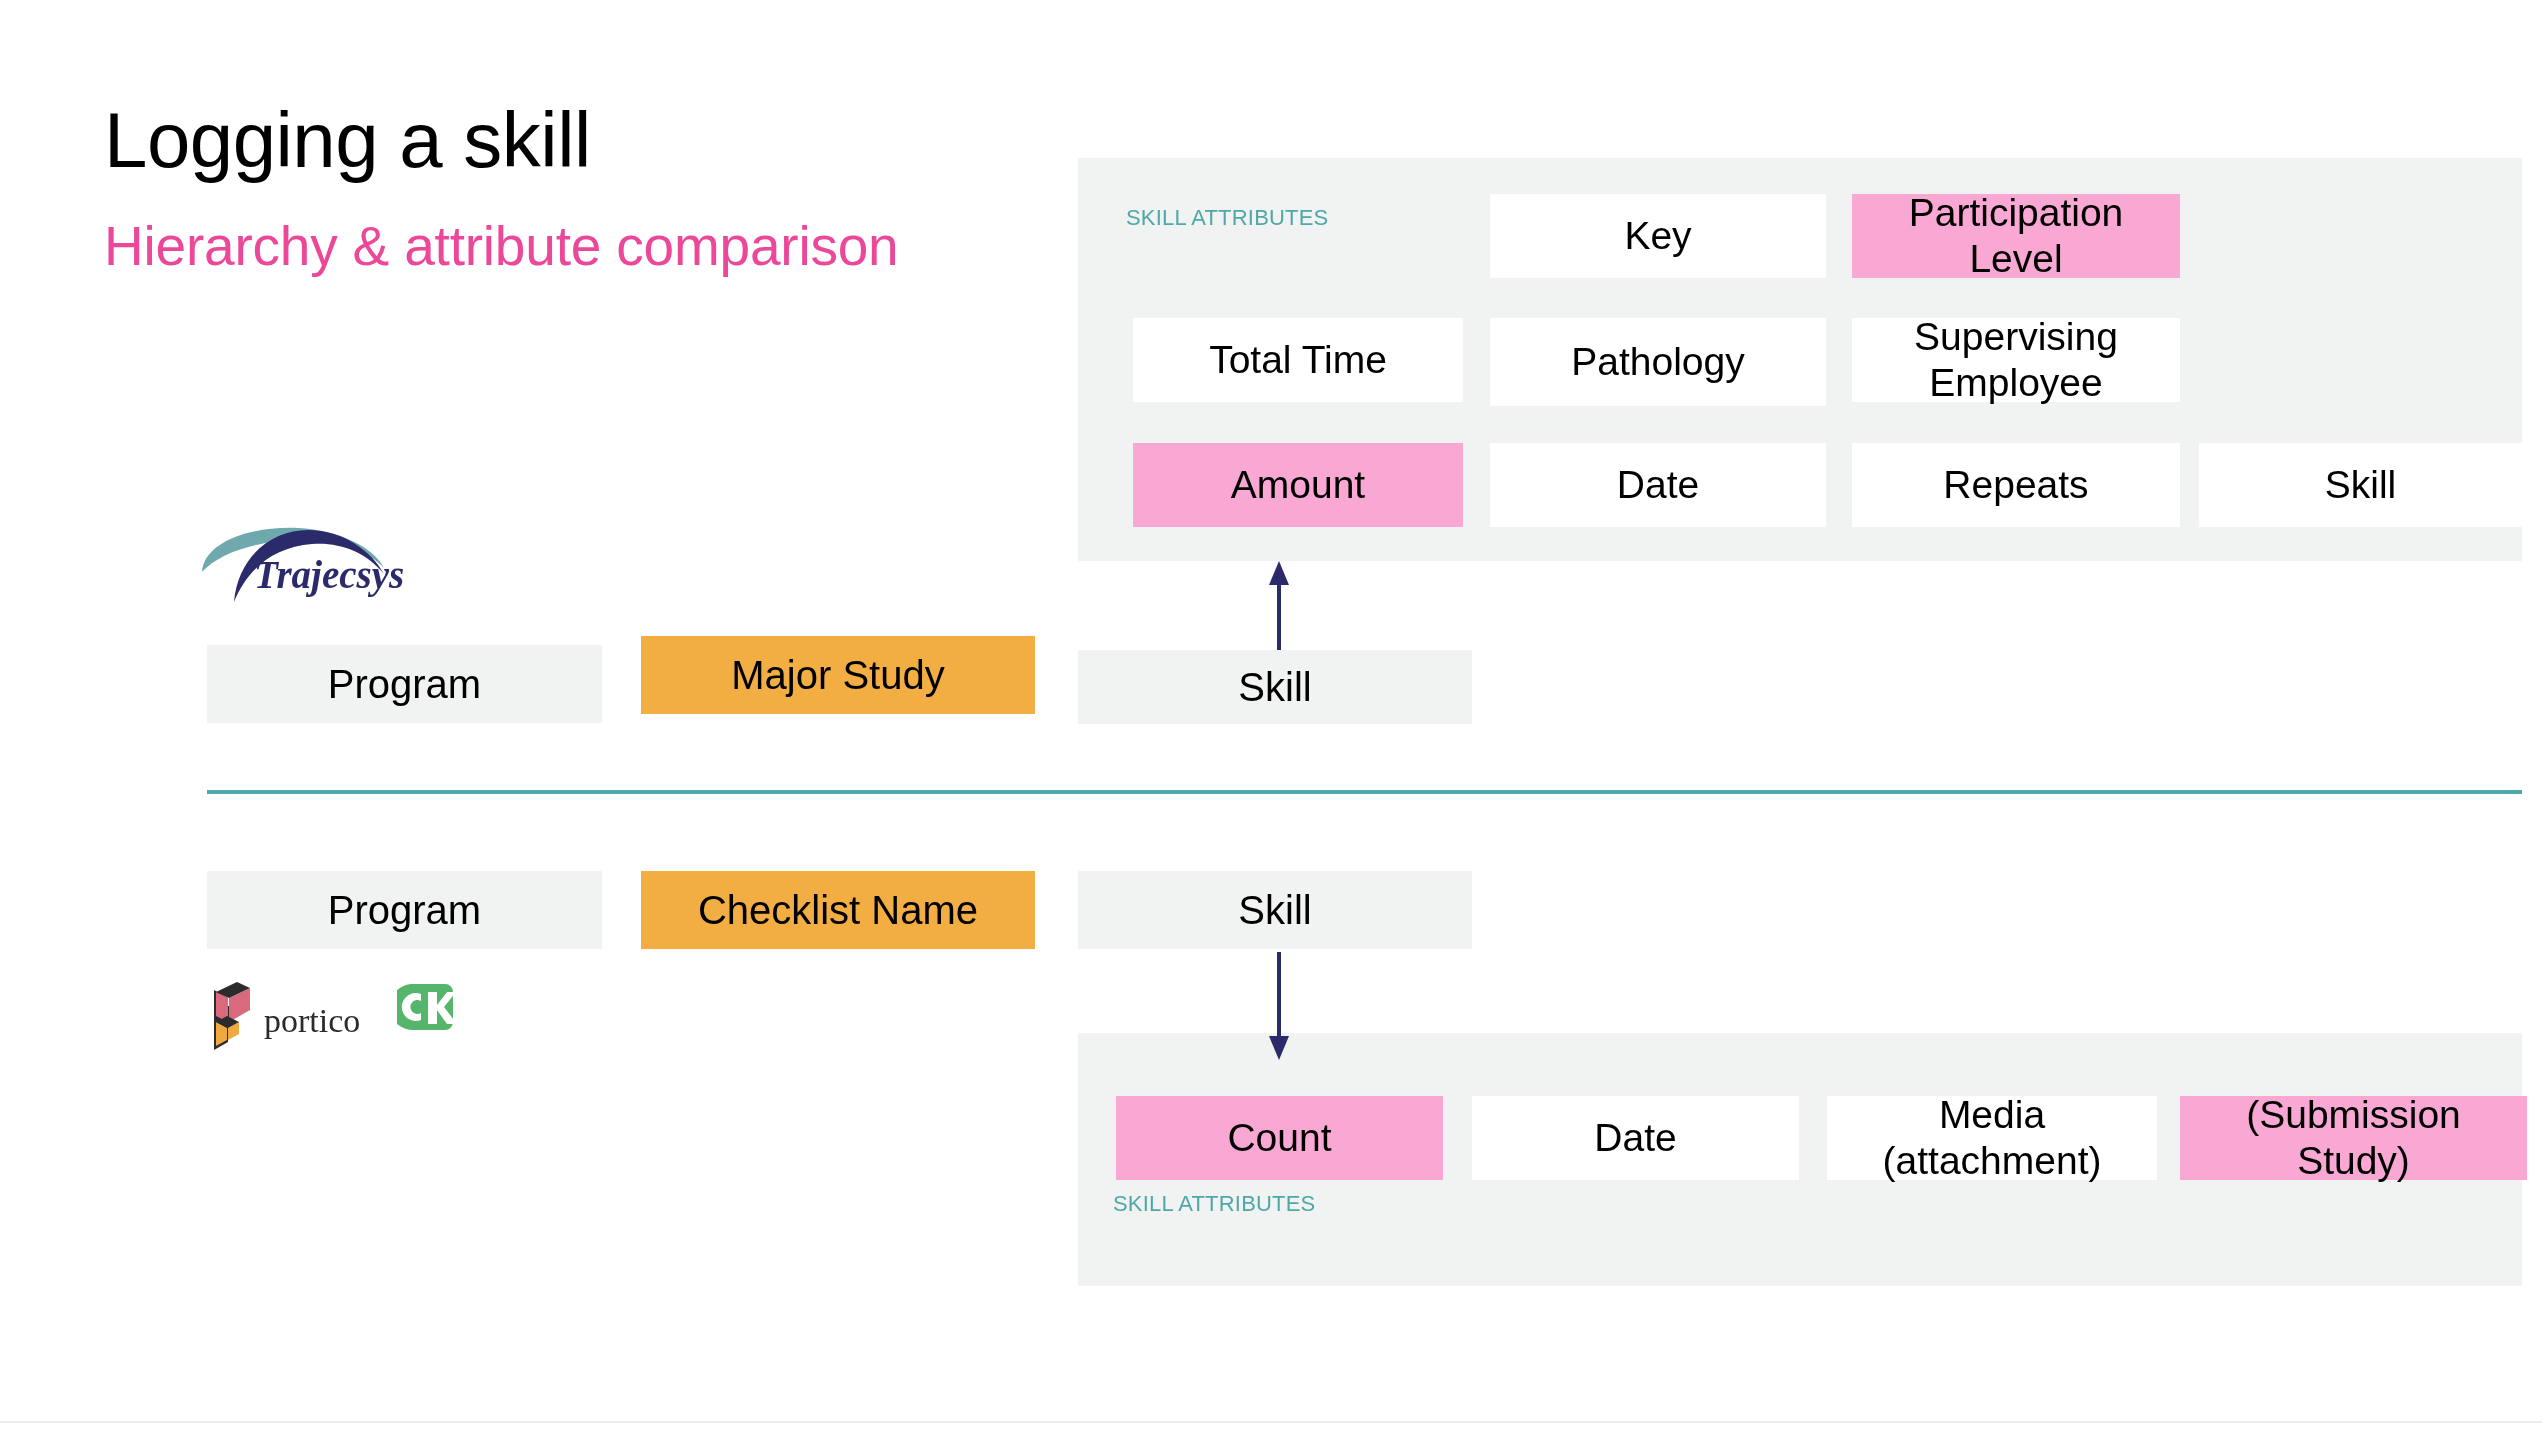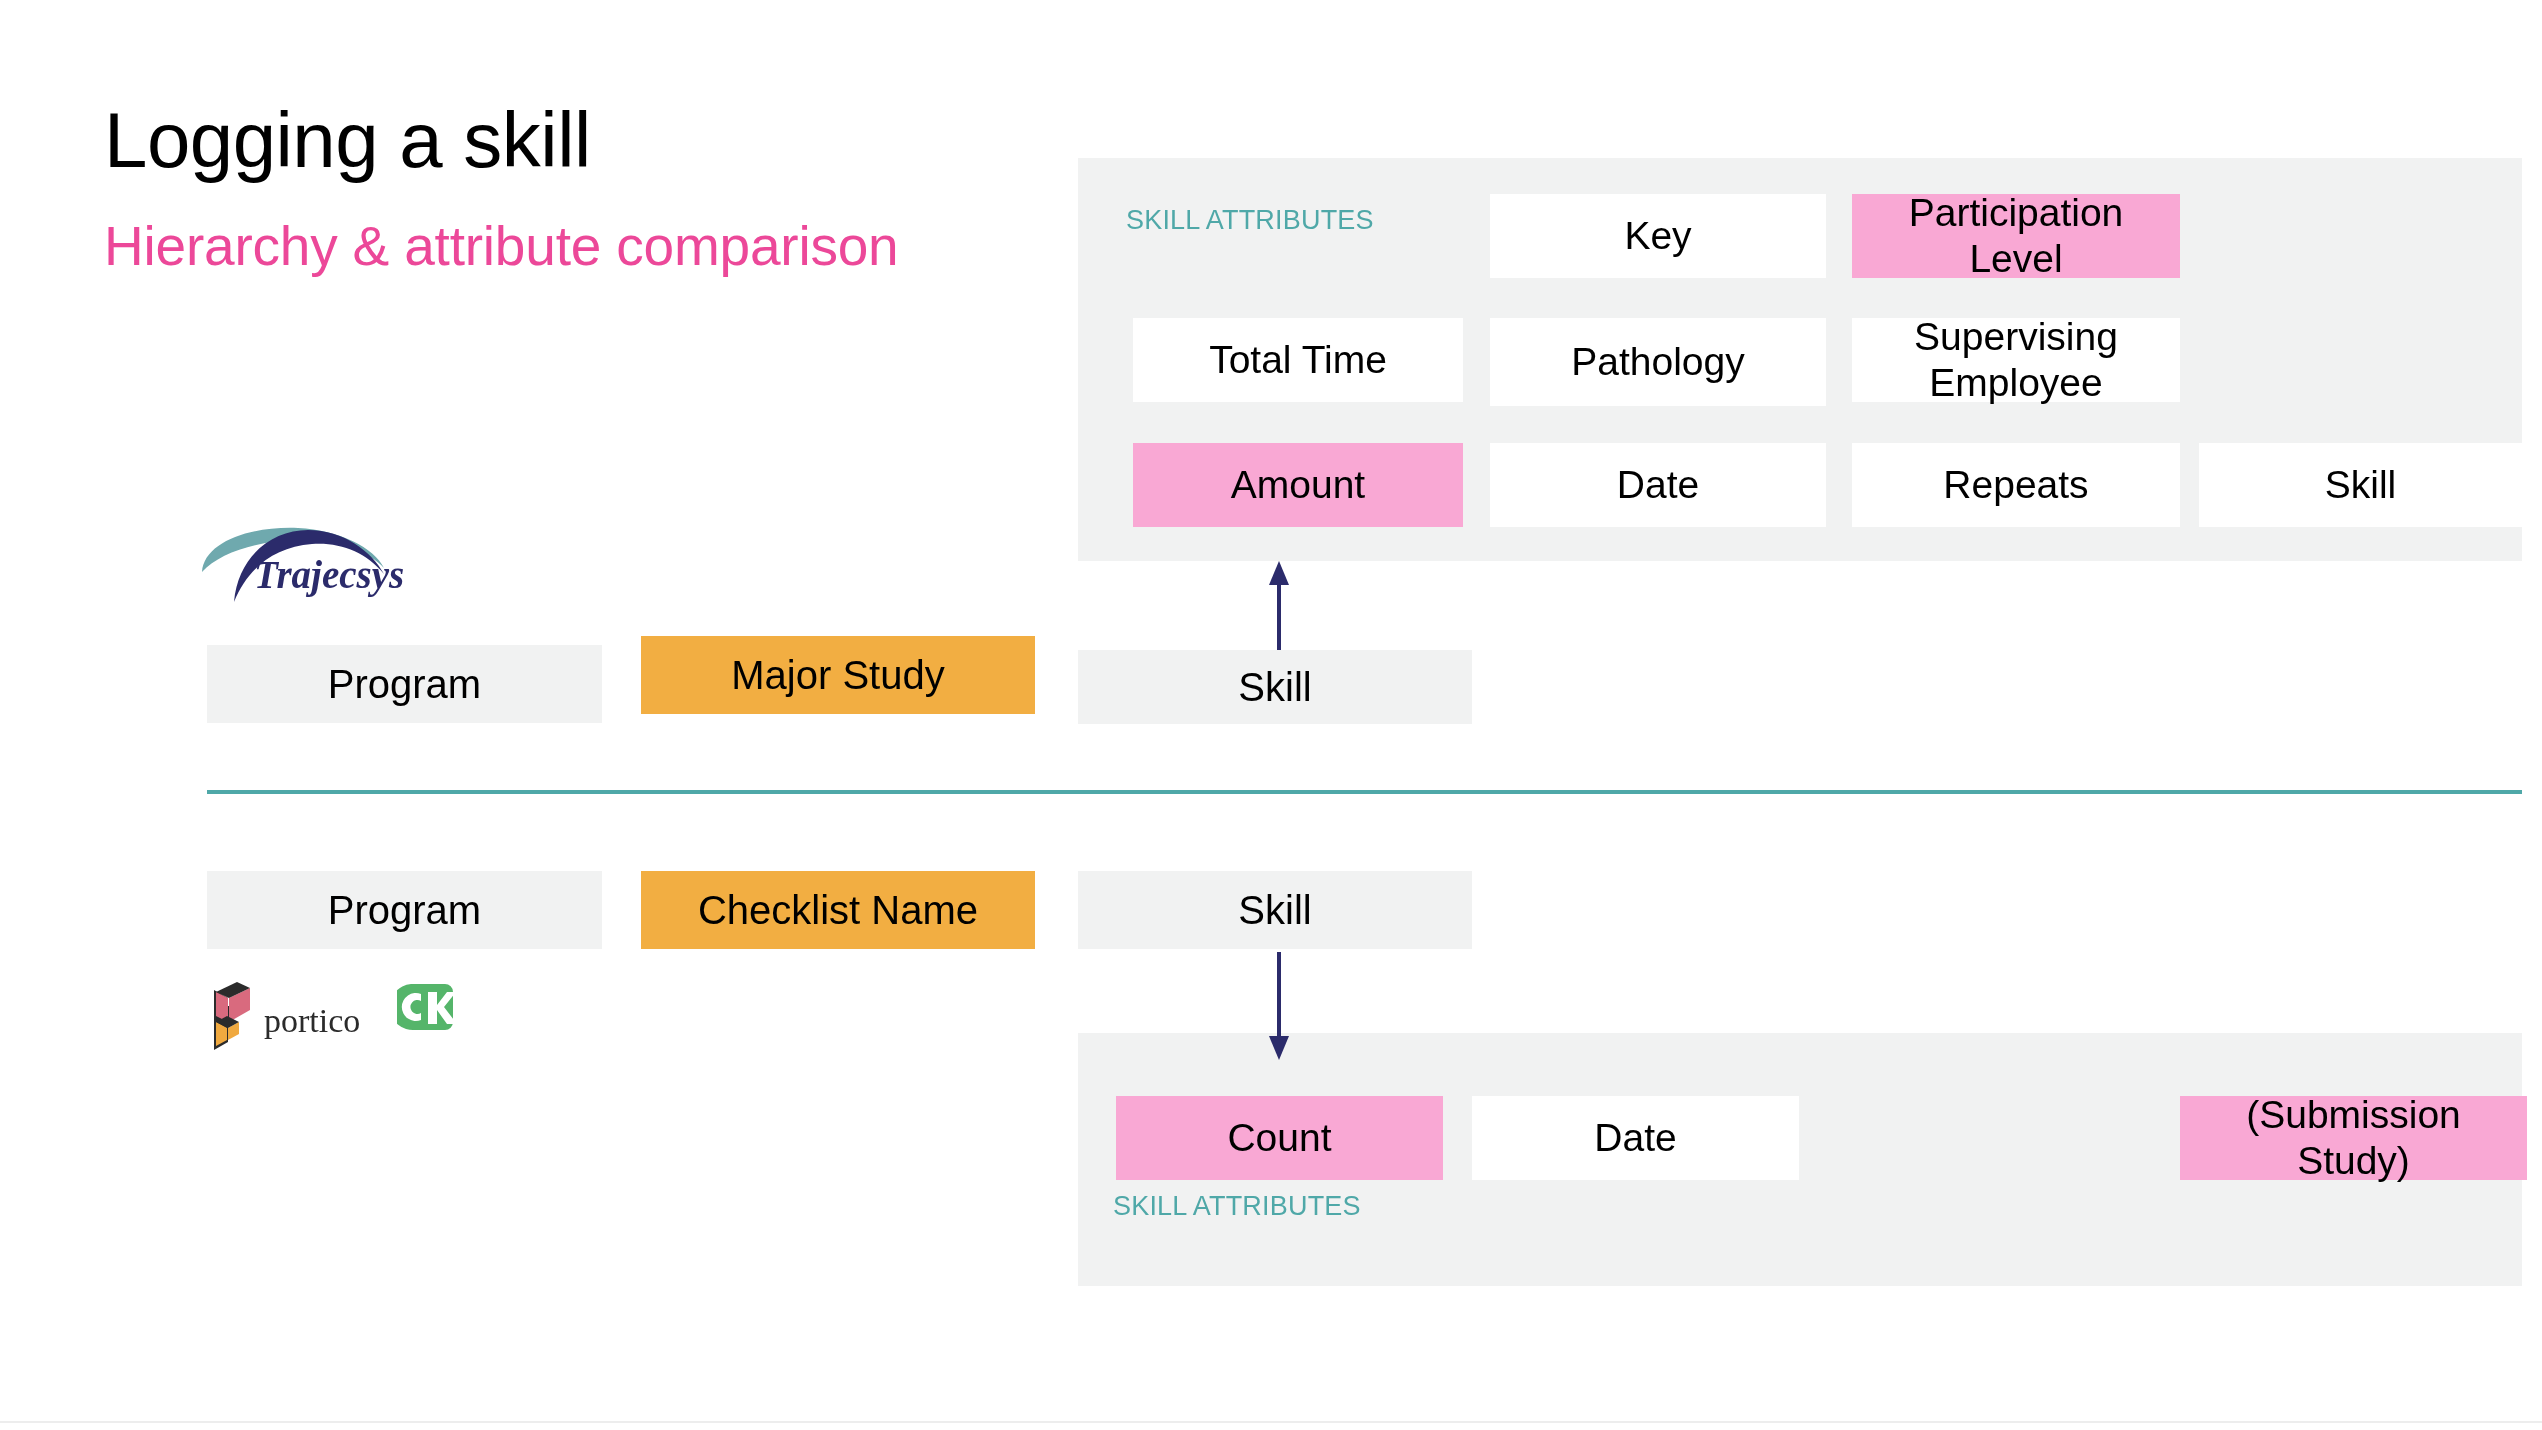--- a/index.html
+++ b/index.html
@@ -24,21 +24,21 @@
     font-size:55px;font-weight:400;color:#ec4899;
     letter-spacing:-0.2px;line-height:1.1;white-space:nowrap;
   }
 
   
   .panel{position:absolute;background:#F1F2F2;}
   #panel-top{left:1078px;top:158px;width:1444px;height:403px;}
   #panel-bottom{left:1078px;top:1033px;width:1444px;height:253px;}
 
   .panel-label{
-    position:absolute;font-size:27px;font-weight:400;
+    position:absolute;font-size:22px;font-weight:400;
     color:#4FA8A8;letter-spacing:0.2px;white-space:nowrap;
   }
   #label-top{left:1126px;top:205px;}
   #label-bottom{left:1113px;top:1191px;}
 
   
   .chip{
     position:absolute;
     display:flex;align-items:center;justify-content:center;
     text-align:center;
@@ -142,16 +142,17 @@
   <div class="panel" id="panel-bottom"></div>
   <div class="panel-label" id="label-bottom">SKILL ATTRIBUTES</div>
 
   <svg class="arrow-svg" style="left:1250px;top:950px;width:60px;height:115px;" viewBox="0 0 60 115">
     <line x1="29" y1="2" x2="29" y2="92" stroke="#2B2B6B" stroke-width="4"></line>
     <polygon points="29,110 19,86 39,86" fill="#2B2B6B"></polygon>
   </svg>
 
   <div class="chip amber" style="left:1116px;top:1096px;width:327px;height:84px;">Count</div>
   <div class="chip white" style="left:1472px;top:1096px;width:327px;height:84px;">Date</div>
+  <div class="chip white" style="left:1827px;top:1096px;width:330px;height:84px;">Media (attachment)</div>
   <div class="chip amber" style="left:2180px;top:1096px;width:347px;height:84px;">(Submission Study)</div>
 
   <div id="footer-rule"></div>
 </div>
 
 </body></html>

